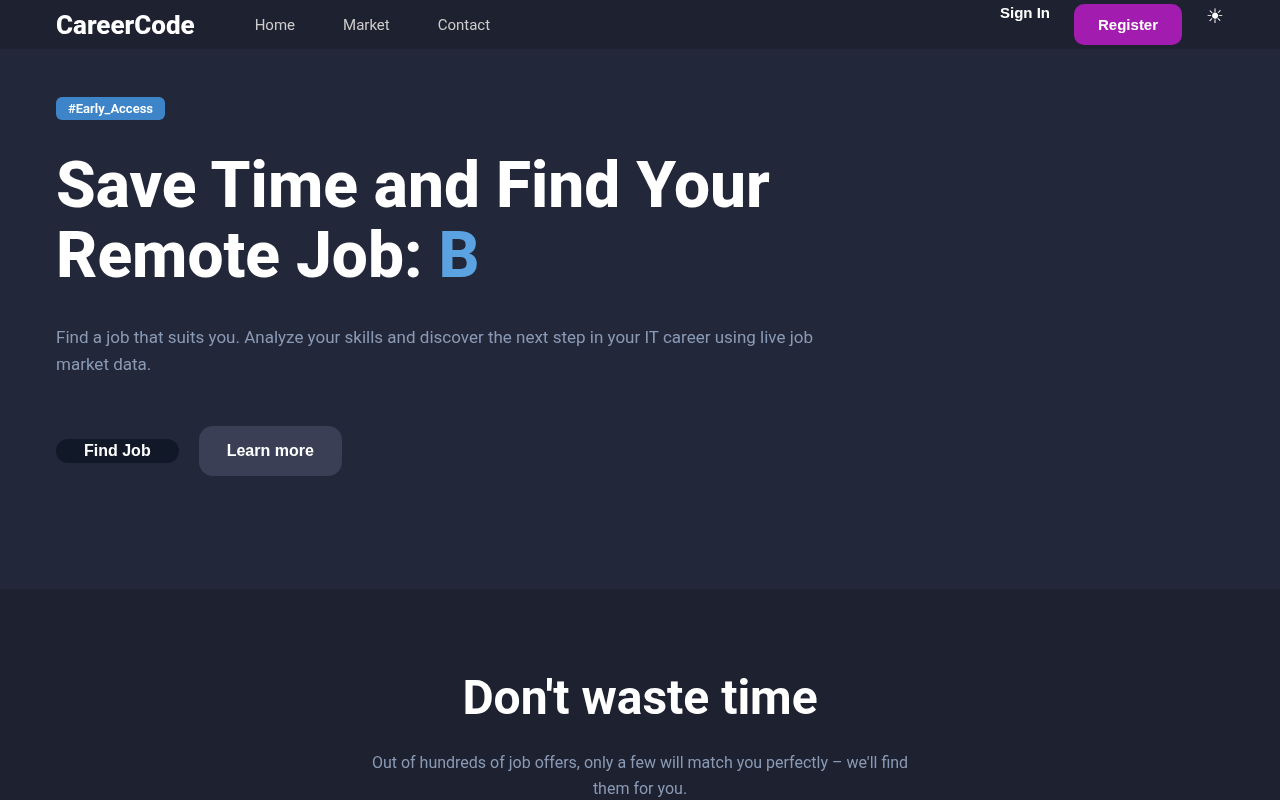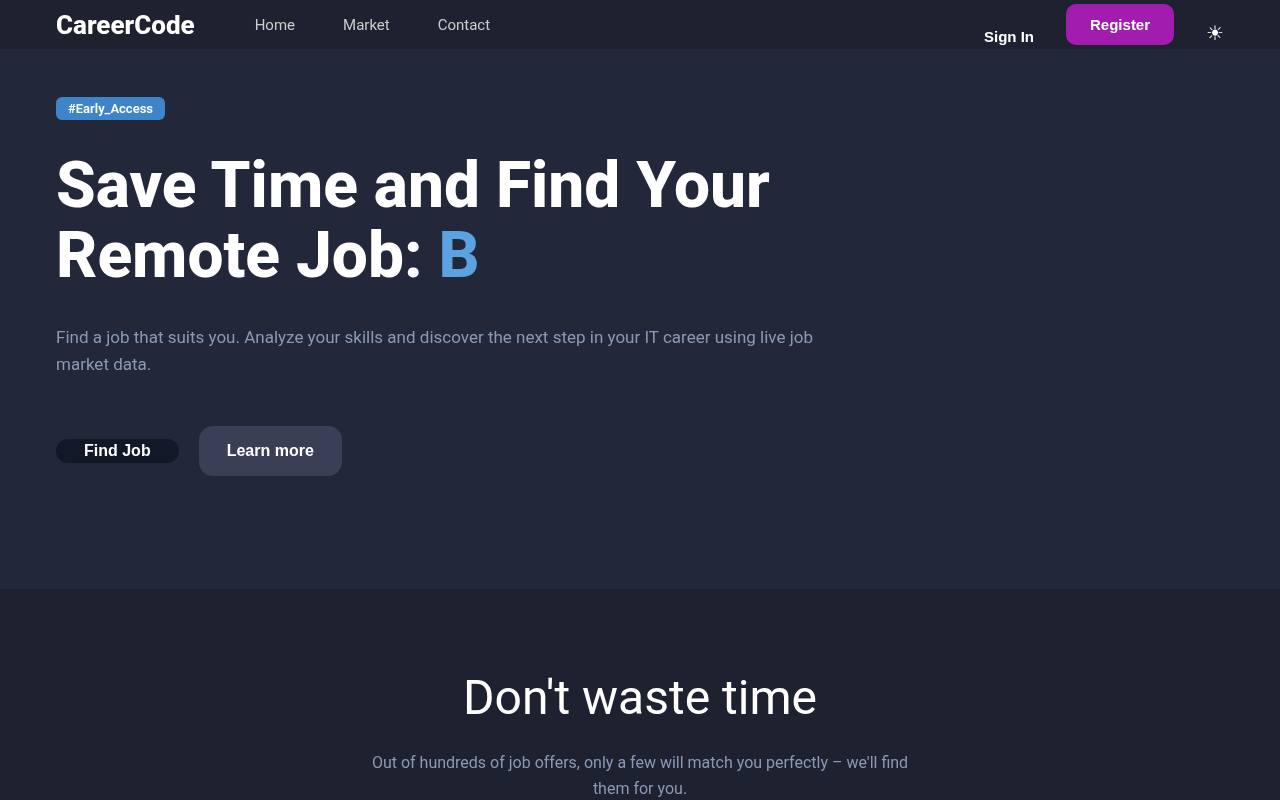--- a/index.html
+++ b/index.html
@@ -31,22 +31,22 @@
       flex: 1;
     }
     .nav-link {
       color: #cccccc;
       font-size: 15px;
       cursor: pointer;
       text-decoration: none;
     }
     .nav-right {
       display: flex;
-      align-items: flex-end;
-      gap: 32px;
+      align-items: flex-start;
+      gap: 24px;
     }
     .sign-in-btn {
       color: #ffffff;
       font-size: 15px;
       font-weight: 600;
       cursor: pointer;
       background: none;
       border: none;
     }
     .register-btn {
@@ -130,21 +130,21 @@
 
     
     .section-two {
       background-color: #1e2130;
       padding: 80px 56px 80px 56px;
       text-align: center;
       min-height: 260px;
     }
     .section-two-title {
       font-size: 48px;
-      font-weight: 400;
+      font-weight: 700;
       color: #ffffff;
       margin-bottom: 24px;
     }
     .section-two-desc {
       font-size: 16px;
       color: #8a9ab5;
       max-width: 560px;
       margin: 0 auto;
       line-height: 1.6;
     }

